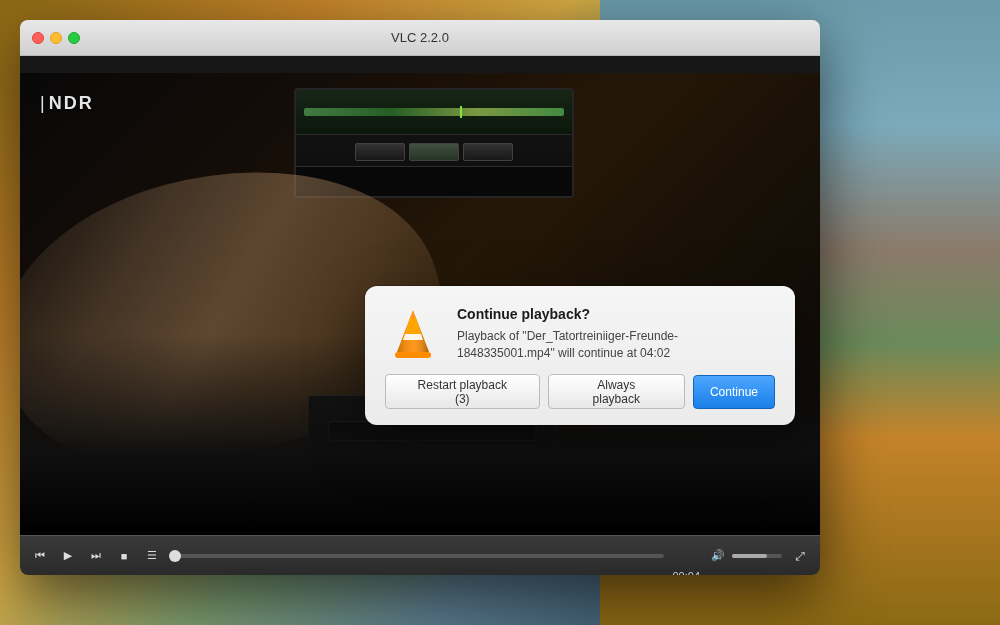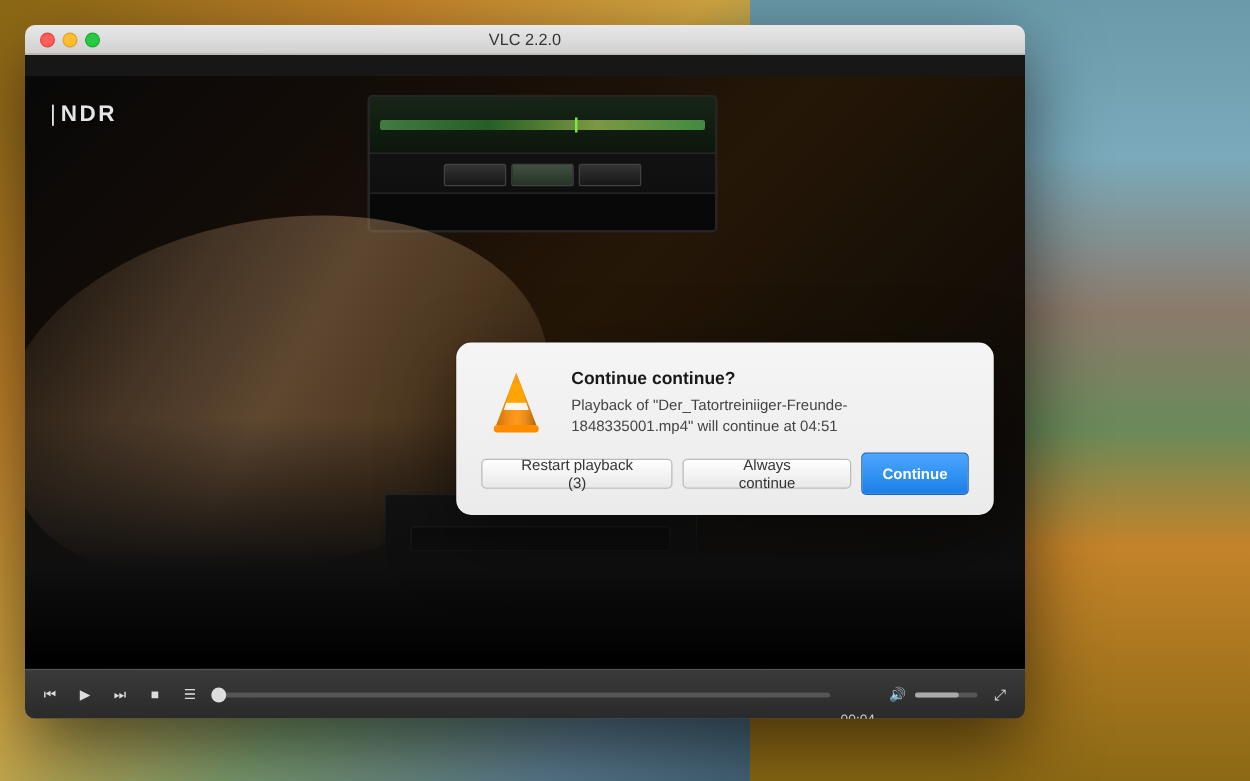--- a/index.html
+++ b/index.html
@@ -48,21 +48,21 @@
       height: 555px;
       border-radius: 8px;
       overflow: hidden;
       box-shadow: 0 20px 60px rgba(0,0,0,0.6);
       display: flex;
       flex-direction: column;
     }
 
     
     .title-bar {
-      height: 24px;
+      height: 36px;
       background: linear-gradient(to bottom, #e8e8e8, #d0d0d0);
       display: flex;
       align-items: center;
       padding: 0 12px;
       flex-shrink: 0;
       position: relative;
       border-bottom: 1px solid #bbb;
     }
 
     .traffic-lights {
@@ -399,40 +399,40 @@
     }
 
     .dialog-buttons {
       display: flex;
       justify-content: flex-end;
       gap: 8px;
       align-items: center;
     }
 
     .btn-secondary {
-      height: 24px;
+      height: 35px;
       padding: 0 27px;
       background: linear-gradient(to bottom, #ffffff, #e8e8e8);
       border: 1px solid #bbb;
       border-radius: 4px;
       font-size: 12px;
       color: #333;
       cursor: pointer;
       display: flex;
       align-items: center;
     }
 
     .btn-primary {
       height: 22px;
       padding: 16px 16px;
       background: linear-gradient(to bottom, #4da6ff, #1a7fe8);
       border: 1px solid #1565c0;
       border-radius: 4px;
       font-size: 12px;
-      font-weight: 700;
+      font-weight: 400;
       color: white;
       cursor: pointer;
       display: flex;
       align-items: center;
     }
   </style>
 </head>
 <body>
 
 <div class="desktop-bg"></div>
@@ -492,28 +492,28 @@
             <defs>
               <linearGradient id="coneGrad" x1="0" y1="0" x2="1" y2="0">
                 <stop offset="0%" stop-color="rgba(0,0,0,0.2)"></stop>
                 <stop offset="50%" stop-color="rgba(255,255,255,0.1)"></stop>
                 <stop offset="100%" stop-color="rgba(0,0,0,0.3)"></stop>
               </linearGradient>
             </defs>
           </svg>
 
           <div class="dialog-text-area">
-            <div class="dialog-title">Continue continue?</div>
-            <div class="dialog-message">Playback of "Der_Tatortreiniiger-Freunde-1848335001.mp4" will continue at 04:51</div>
+            <div class="dialog-title">Continue playback?</div>
+            <div class="dialog-message">Playback of "Der_Tatortreiniiger-Freunde-1848335001.mp4" will continue at 04:02</div>
           </div>
         </div>
 
         <div class="dialog-buttons">
           <button class="btn-secondary">Restart playback (3)</button>
-          <button class="btn-secondary">Always continue</button>
+          <button class="btn-secondary">Always playback</button>
           <button class="btn-primary">Continue</button>
         </div>
       </div>
     </div>
   </div>
 
   <div class="controls-bar">
 
     <div class="ctrl-btn">⏮</div>
 

